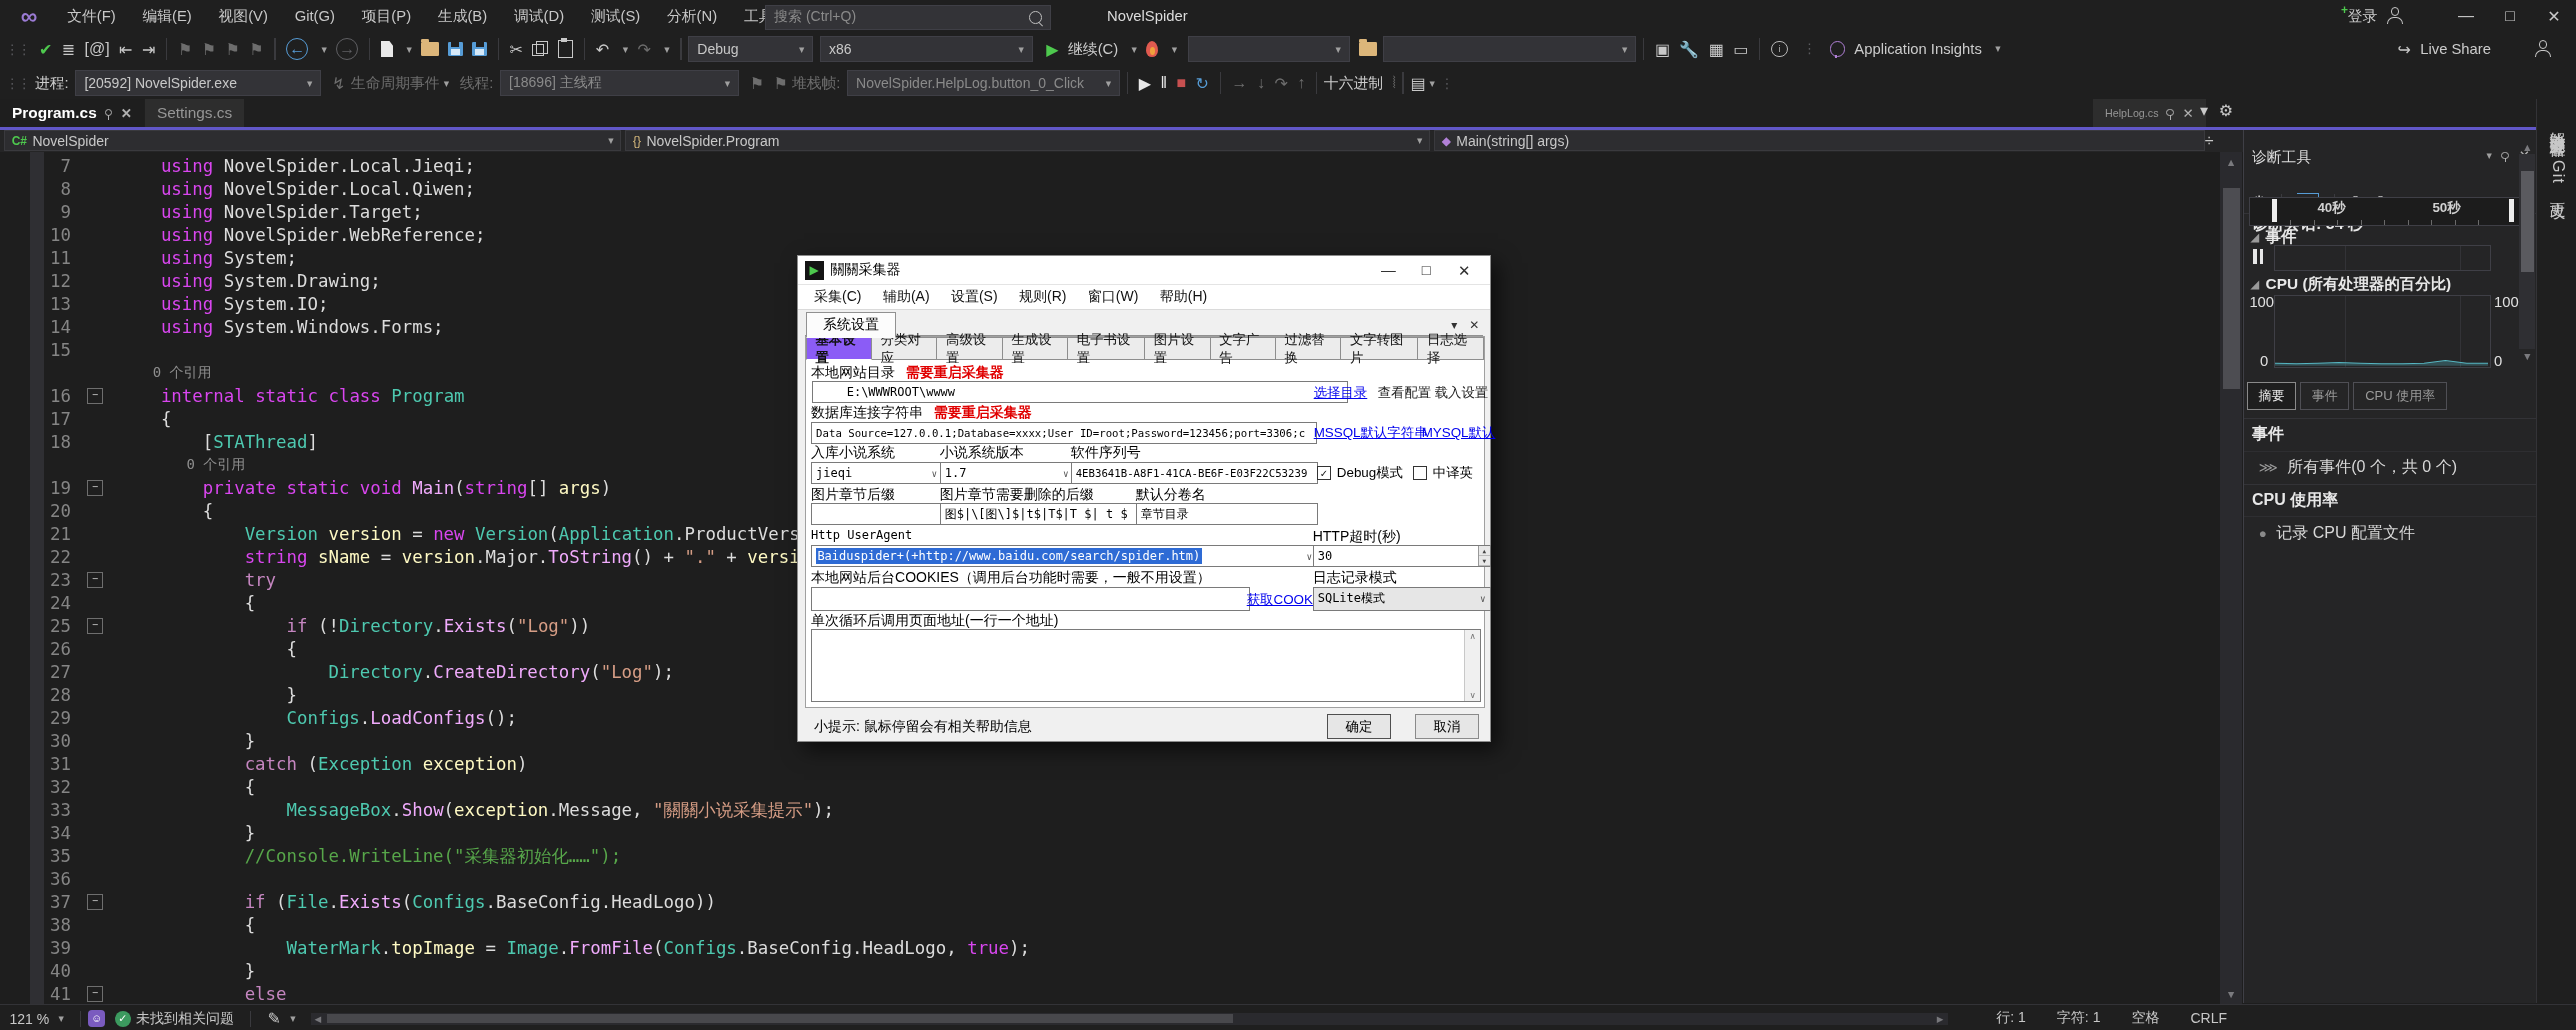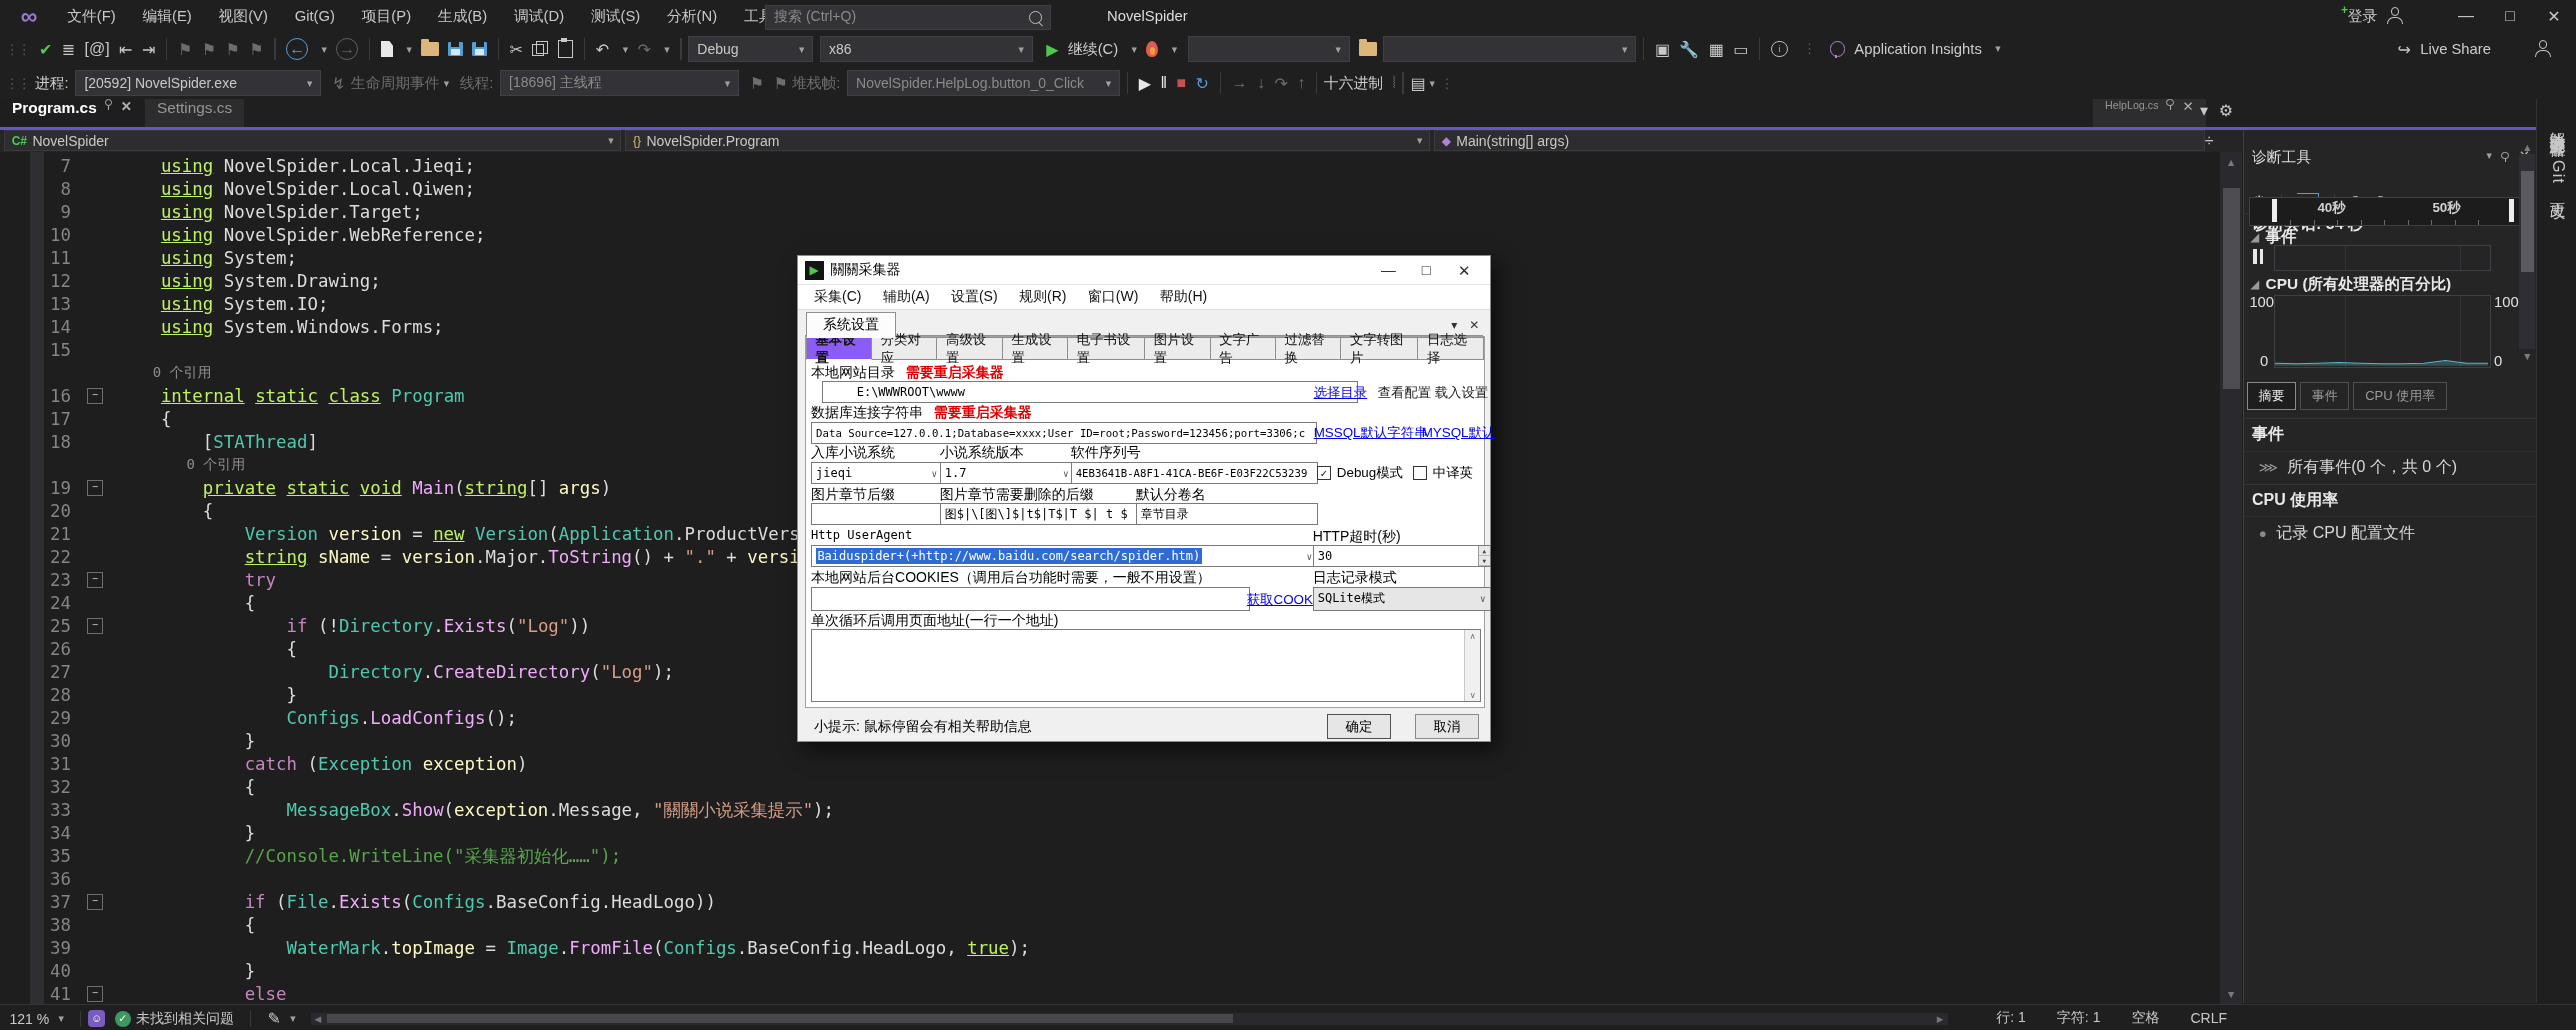--- a/index.html
+++ b/index.html
@@ -44,21 +44,21 @@
   .ipaste::before{content:"";position:absolute;left:2.7px;top:-2.7px;width:5.4px;height:3.4px;background:#C8C8C8;}
   .flame{width:12px;height:16px;background:#E05A4F;border-radius:50% 50% 50% 50%/60% 60% 40% 40%;position:relative;display:inline-block;}
   .flame::before{content:"";position:absolute;left:3.4px;top:6px;width:5.4px;height:8px;background:#F0A13C;border-radius:50%;}
   .bulb{width:13.4px;height:13.4px;border:1.3px solid #B180D7;border-radius:50%;position:relative;display:inline-block;}
   .bulb::after{content:"";position:absolute;left:4px;top:12.7px;width:2.7px;height:3.4px;background:#B180D7;}
   .acc{width:14.8px;height:14.8px;border:1.3px solid #B8B8B8;border-radius:50%;display:inline-flex;align-items:center;justify-content:center;font-size:8.7px;color:#B8B8B8;}
   .toolgroup{display:flex;align-items:center;gap:9.4px;padding:0 4px;}
   .green{color:#4EC94E;} .red{color:#C75050;} .blue{color:#569CD6;} .gray{color:#5F5F63;} .white{color:#E8E8E8;}
   
   #tabrow{left:0;top:99px;width:2576px;height:28px;background:#1F1F1F;display:flex;align-items:flex-end;font-size:15.4px;}
-  .tab{height:28px;display:flex;padding:0 12px;gap:8px;color:#969696;background:#2D2D2D;border-right:0.7px solid #1F1F1F;}
+  .tab{height:28px;display:flex;align-items:center;padding:0 12px;gap:8px;color:#969696;background:#2D2D2D;border-right:0.7px solid #1F1F1F;}
   .tab.active{background:#1E1E1E;color:#FFFFFF;font-weight:bold;}
   .pin{width:8px;height:8px;position:relative;display:inline-block;}
   .pin::before{content:"";position:absolute;width:5.4px;height:5.4px;border:1.3px solid #B0B0B0;border-radius:50%;left:0;top:0;}
   .pin::after{content:"";position:absolute;width:1.3px;height:4.7px;background:#B0B0B0;left:3.4px;top:6px;}
   .tabx{font-size:13.4px;color:#B0B0B0;}
   #purple-line{left:0;top:127px;width:2536px;height:2.7px;background:#6157C8;}
   #right-tabzone{position:absolute;left:2093px;top:99px;width:154px;height:28px;display:flex;align-items:center;}
   #tabrow-btns{position:absolute;left:2200px;top:101px;display:flex;gap:10.7px;}
   
   #breadcrumb{left:0;top:130px;width:2243px;height:21.5px;background:#252526;display:flex;align-items:center;font-size:14px;}
@@ -69,21 +69,21 @@
   
   #editor{left:0;top:152px;width:2243px;height:852px;background:#1E1E1E;overflow:hidden;}
   #margin-strip{position:absolute;left:29.5px;top:0;width:14.8px;height:852px;background:#2F2F33;}
   #code-lines{position:absolute;left:0;top:2.7px;font-family:"DejaVu Sans Mono",monospace;font-size:17.4px;}
   .cl{height:23px;display:flex;align-items:center;}
   .ln{width:71px;text-align:right;color:#858585;flex:none;}
   .fold{width:48px;flex:none;display:flex;justify-content:center;}
   .fb{width:13.4px;height:13.4px;border:0.7px solid #6E6E6E;color:#C8C8C8;font-size:10px;line-height:12px;text-align:center;}
   .ct{white-space:pre;color:#DCDCDC;}
   .lens-row .ct{font-size:14px;color:#8F8F8F;}
-  .c-k{color:#bef264;text-decoration:underline;} .c-t{color:#4EC9B0;} .c-m{color:#f0abfc;} .c-v{color:#fef9c3;}
+  .c-k{color:#d946ef;} .c-t{color:#4EC9B0;} .c-m{color:#f0abfc;} .c-v{color:#fef9c3;}
   .c-str{color:#D69D85;} .c-c{color:#C586C0;} .c-cm{color:#57A64A;} .c-p{color:#DCDCDC;}
   #ed-scroll{position:absolute;left:2220px;top:152px;width:22px;height:852px;background:#2A2A2E;}
   #ed-thumb{position:absolute;left:2.7px;top:36px;width:17px;height:201px;background:#4D4D52;}
   .scr-arrow{position:absolute;left:0;width:22px;height:20px;display:flex;align-items:center;justify-content:center;color:#7A7A7E;font-size:10.7px;}
   
   #rightpanel{left:2243px;top:130px;width:294px;height:873px;background:#252526;border-left:1.3px solid #3F3F46;font-size:14.8px;}
   #dt-header{height:24px;display:flex;align-items:flex-start;padding:18px 8px;color:#DCDCDC;}
   #dt-header .hicons{margin-left:auto;display:flex;gap:9.4px;align-items:center;}
   #dt-toolbar{height:23px;display:flex;align-items:center;gap:13.4px;padding:0 8px;border-bottom:0.7px solid #333337;}
   .magz{width:9.4px;height:9.4px;border:1.3px solid #C8C8C8;border-radius:50%;position:relative;display:inline-flex;align-items:center;justify-content:center;font-size:8px;color:#C8C8C8;}
@@ -734,21 +734,21 @@
           <span class="stab">生成设置</span>
           <span class="stab">电子书设置</span>
           <span class="stab">图片设置</span>
           <span class="stab">文字广告</span>
           <span class="stab">过滤替换</span>
           <span class="stab">文字转图片</span>
           <span class="stab">日志选择</span>
         </div>
 
       <span class="lab" style="left:5.4px;top:27px;"><span>本地网站目录</span><span class="warn">需要重启采集器</span></span>
-      <div class="inp" style="left:16px;top:44px;width:496px;padding-left:34px;">E:\WWWROOT\wwww</div>
+      <div class="inp" style="left:6px;top:44px;width:496px;padding-left:34px;">E:\WWWROOT\wwww</div>
       <span class="lnk" style="left:508px;top:47px;">选择目录</span>
       <span class="lnk2" style="left:572px;top:47px;">查看配置</span>
       <span class="lnk2" style="left:629px;top:47px;">载入设置</span>
 
       <span class="lab" style="left:5.4px;top:67px;"><span>数据库连接字符串</span><span class="warn">需要重启采集器</span></span>
       <div class="inp" style="left:5.4px;top:85px;width:496px;font-size:10.7px;">Data Source=127.0.0.1;Database=xxxx;User ID=root;Password=123456;port=3306;c</div>
       <span class="lnk" style="left:508px;top:87px;">MSSQL默认字符串</span>
       <span class="lnk" style="left:616px;top:87px;">MYSQL默认</span>
 
       <span class="lab" style="left:5.4px;top:107px;">入库小说系统</span>

